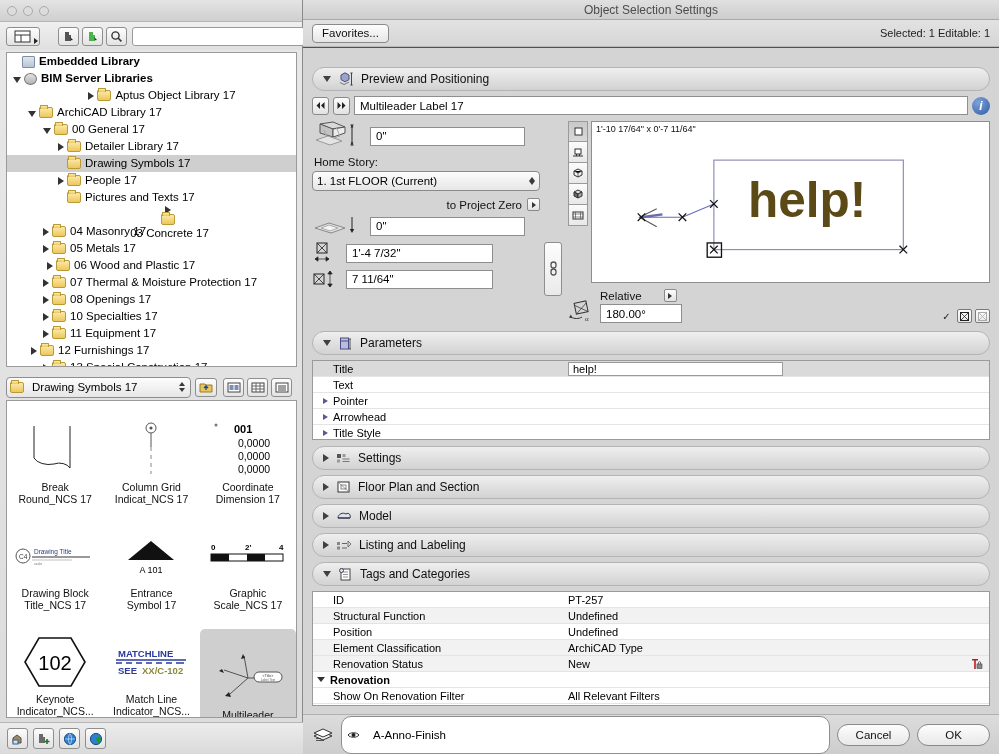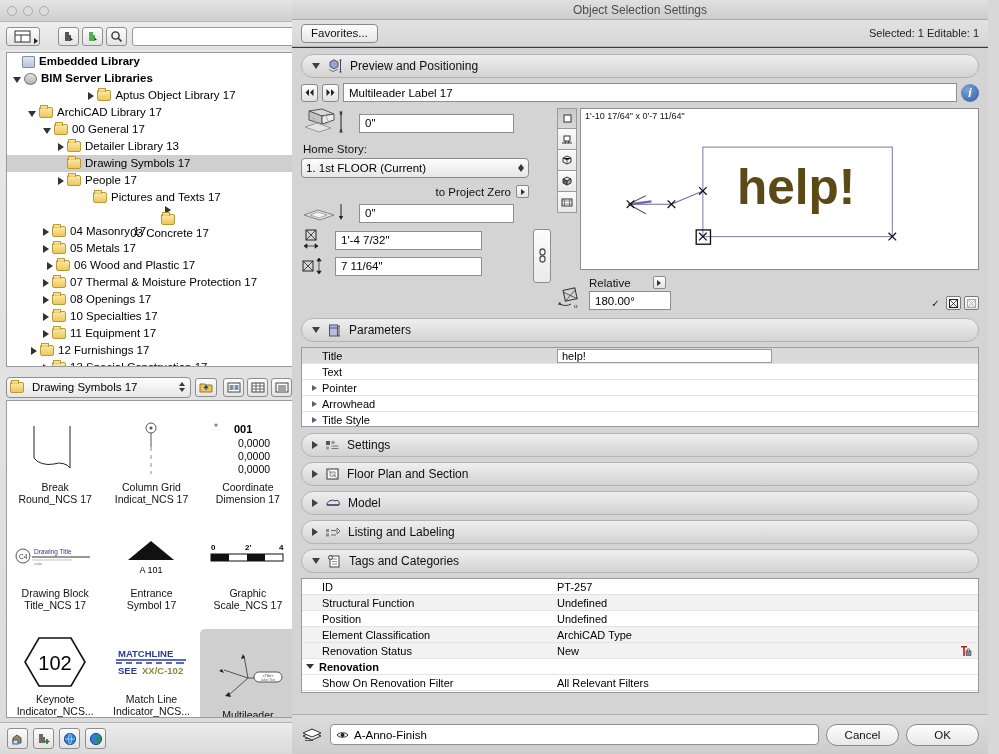--- a/index.html
+++ b/index.html
@@ -137,22 +137,22 @@
     display: flex; align-items: center; padding-left: 7px; gap: 5px;
   }
   .btn-ic {
     width: 21px; height: 21px; border: 1px solid #8e8e8e; border-radius: 3px;
     background: linear-gradient(#fcfcfc,#e2e2e2);
     display: flex; align-items: center; justify-content: center;
   }
 
   
   .right-panel {
-    position: absolute; left: 292px; top: 0; width: 696px; height: 754px;
-    background: #7f1d1d;
+    position: absolute; left: 303px; top: 0; width: 696px; height: 754px;
+    background: #0369a1;
   }
   .dlg-title {
     height: 20px; display: flex; align-items: center; justify-content: center;
     font-size: 12px; color: #4c4c4c;
     background: linear-gradient(#e0e0e0,#cdcdcd);
     border-bottom: 1px solid #a9a9a9;
   }
   .fav-bar {
     height: 27px; display: flex; align-items: center;
     padding: 0 9px; border-bottom: 1px solid #b8b8b8;
@@ -160,21 +160,21 @@
   }
   .btn-cap {
     height: 19px; padding: 0 9px; border: 1px solid #8a8a8a; border-radius: 4px;
     background: linear-gradient(#fdfdfd,#e6e6e6);
     display: flex; align-items: center; font-size: 11.5px; color: #111;
   }
   .sel-info { margin-left: auto; font-size: 11px; color: #222; }
 
   .content {
     position: absolute; top: 48px; left: 0; width: 696px; height: 678px;
-    background: #d4d4d4; padding: 6px 9px 0 9px;
+    background: #d4d4d4; padding: 19px 9px 0 9px;
   }
   .sec-head {
     height: 24px; border-radius: 12px;
     background: linear-gradient(#efefef,#d2d2d2);
     border: 1px solid #b4b4b4;
     display: flex; align-items: center; padding-left: 10px; gap: 7px;
     margin-bottom: 5px;
   }
   .sec-head .tri {
     width: 0; height: 0; flex: none;
@@ -282,23 +282,23 @@
   .bold { font-weight: bold; }
 
   
   .foot {
     position: absolute; bottom: 0; left: 0; width: 696px; height: 40px;
     background: linear-gradient(#dcdcdc,#cdcdcd);
     border-top: 1px solid #b0b0b0;
     display: flex; align-items: center; padding: 0 9px; gap: 7px;
   }
   .layer-fld {
-    flex: 1; height: 21px; background: #fff; border: 1px solid #8e8e8e;
-    border-radius: 4px; display: flex; align-items: center;
-    padding: 0 5px; gap: 5px; font-size: 11.5px;
+    flex: 1; height: 38px; background: #fff; border: 1px solid #8e8e8e;
+    border-radius: 10px; display: flex; align-items: center;
+    padding: 0 5px; gap: 13px; font-size: 11.5px;
   }
   .btn-big {
     height: 22px; width: 73px; border: 1px solid #8a8a8a; border-radius: 11px;
     background: linear-gradient(#fdfdfd,#e8e8e8);
     display: flex; align-items: center; justify-content: center;
     font-size: 11.5px; color: #111;
   }
   svg { display: block; }
 </style>
 </head>
@@ -373,33 +373,33 @@
             <span class="lbl">ArchiCAD Library 17</span>
           </div>
           <div class="tree-row" style="padding-left: 36px;">
             <span class="tw open"></span>
             <span class="folder"></span>
             <span class="lbl">00 General 17</span>
           </div>
           <div class="tree-row" style="padding-left: 51px;">
             <span class="tw "></span>
             <span class="folder"></span>
-            <span class="lbl">Detailer Library 13</span>
+            <span class="lbl">Detailer Library 17</span>
           </div>
           <div class="tree-row sel" style="padding-left: 51px;">
             <span class="tw none"></span>
             <span class="folder"></span>
             <span class="lbl">Drawing Symbols 17</span>
           </div>
           <div class="tree-row" style="padding-left: 51px;">
             <span class="tw "></span>
             <span class="folder"></span>
             <span class="lbl">People 17</span>
           </div>
-          <div class="tree-row" style="padding-left: 77px;">
+          <div class="tree-row" style="padding-left: 51px;">
             <span class="tw none"></span>
             <span class="folder"></span>
             <span class="lbl">Pictures and Texts 17</span>
           </div>
           <div class="tree-row" style="padding-left: 36px; flex-direction: column;">
             <span class="tw "></span>
             <span class="folder"></span>
             <span class="lbl">03 Concrete 17</span>
           </div>
           <div class="tree-row" style="padding-left: 36px;">

